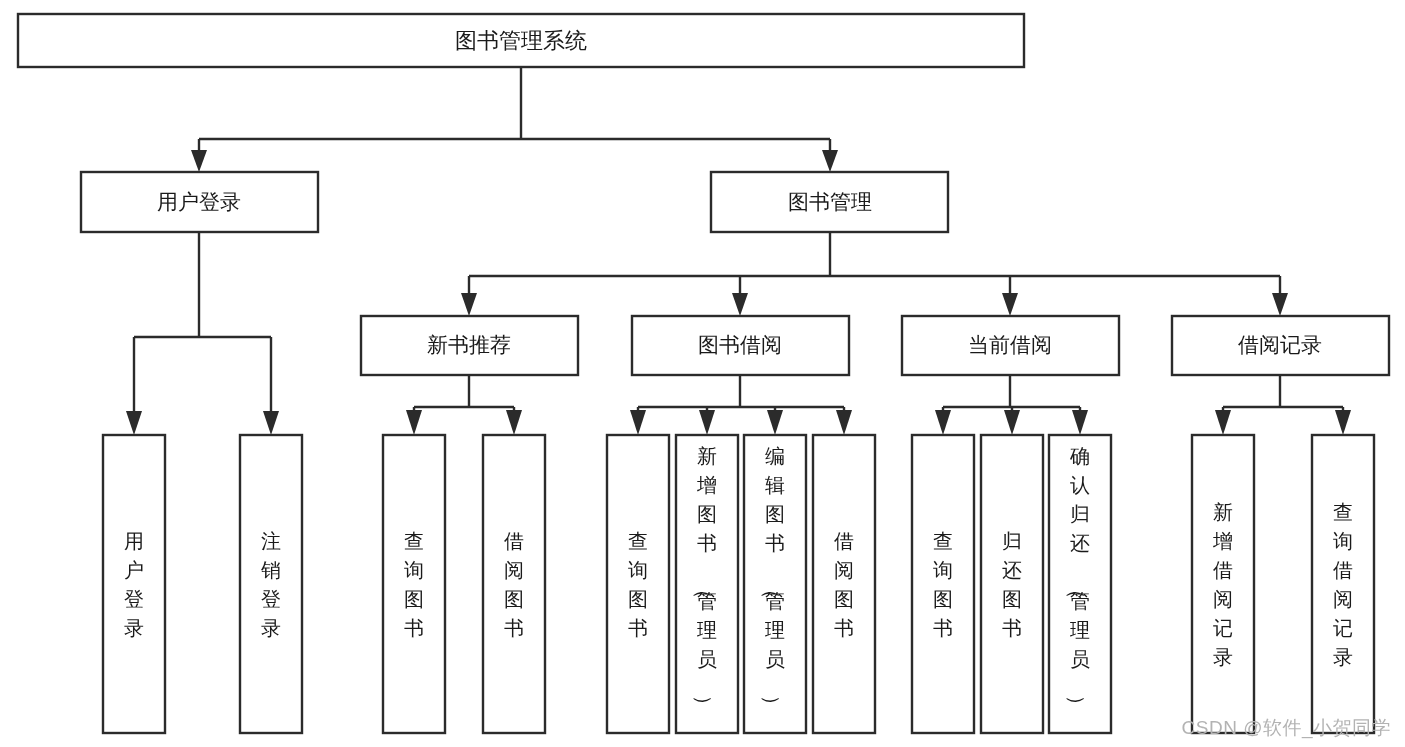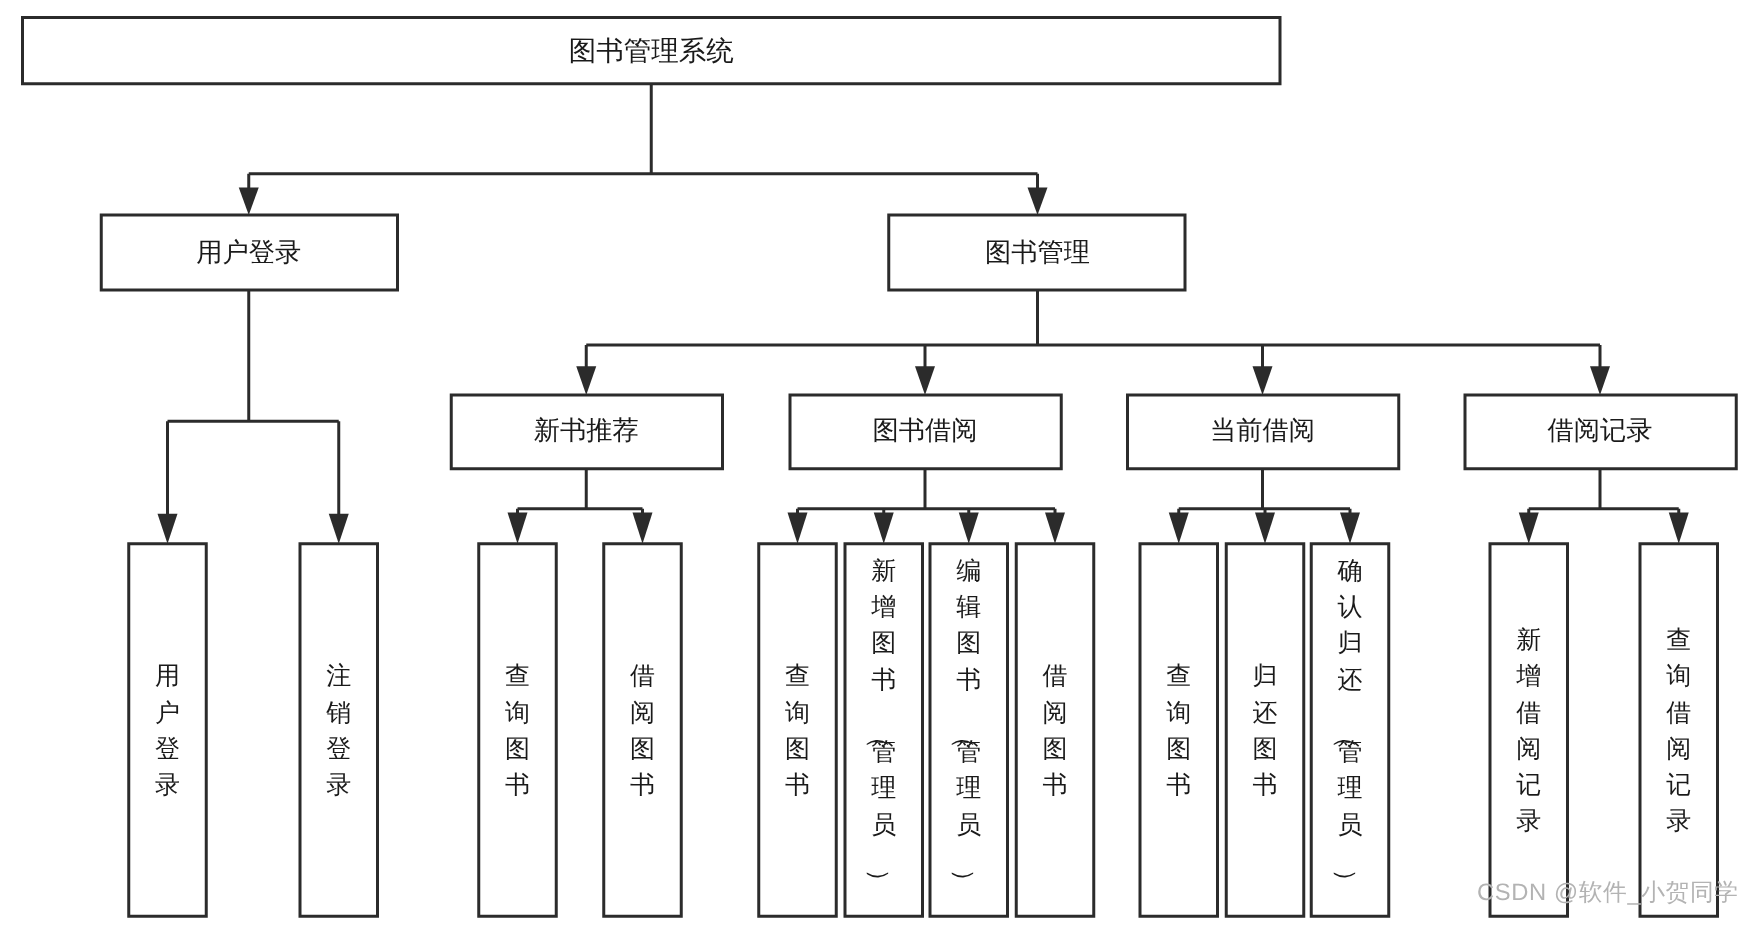--- a/index.html
+++ b/index.html
@@ -54,21 +54,21 @@
     fill: none;
     stroke-linecap: butt;
   }
   .arrow-head {
     fill: #2b2b2b;
     stroke: none;
   }
   .watermark {
     position: absolute;
     right: 14px;
-    bottom: 20px;
+    bottom: 6px;
     font-family: "Liberation Sans", "DejaVu Sans", sans-serif;
     font-size: 19px;
     color: #b3b3b3;
     letter-spacing: 0.5px;
     white-space: nowrap;
     pointer-events: none;
     margin-left: 12px;
   }
 </style>
 </head>

